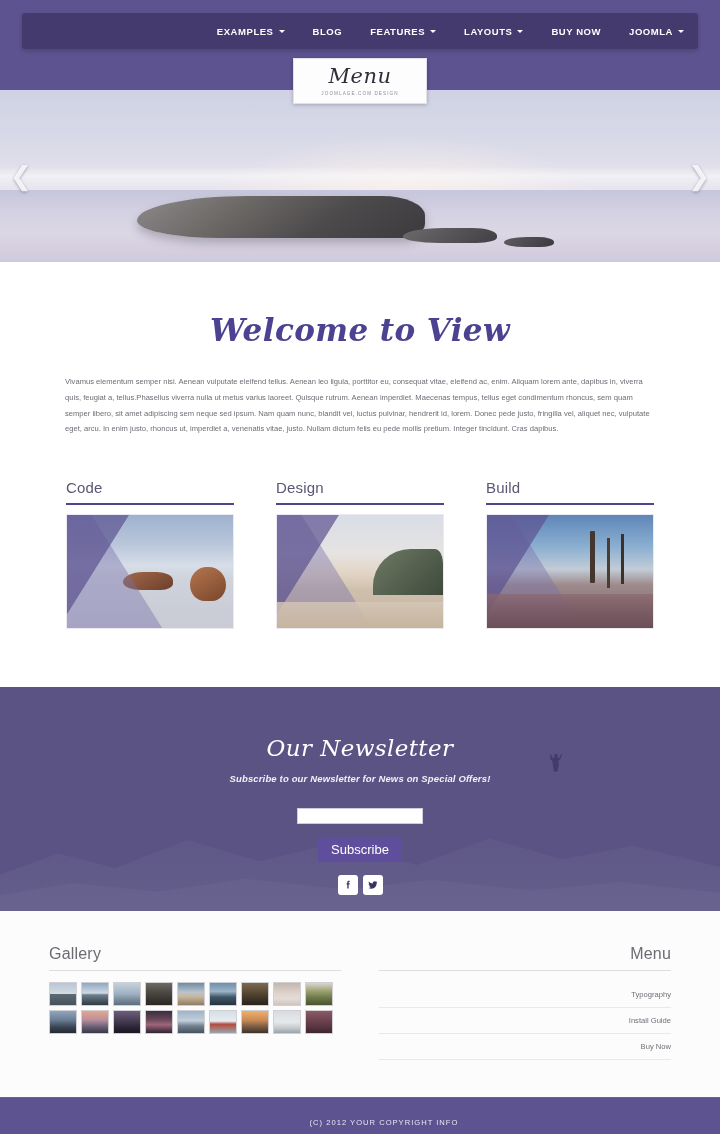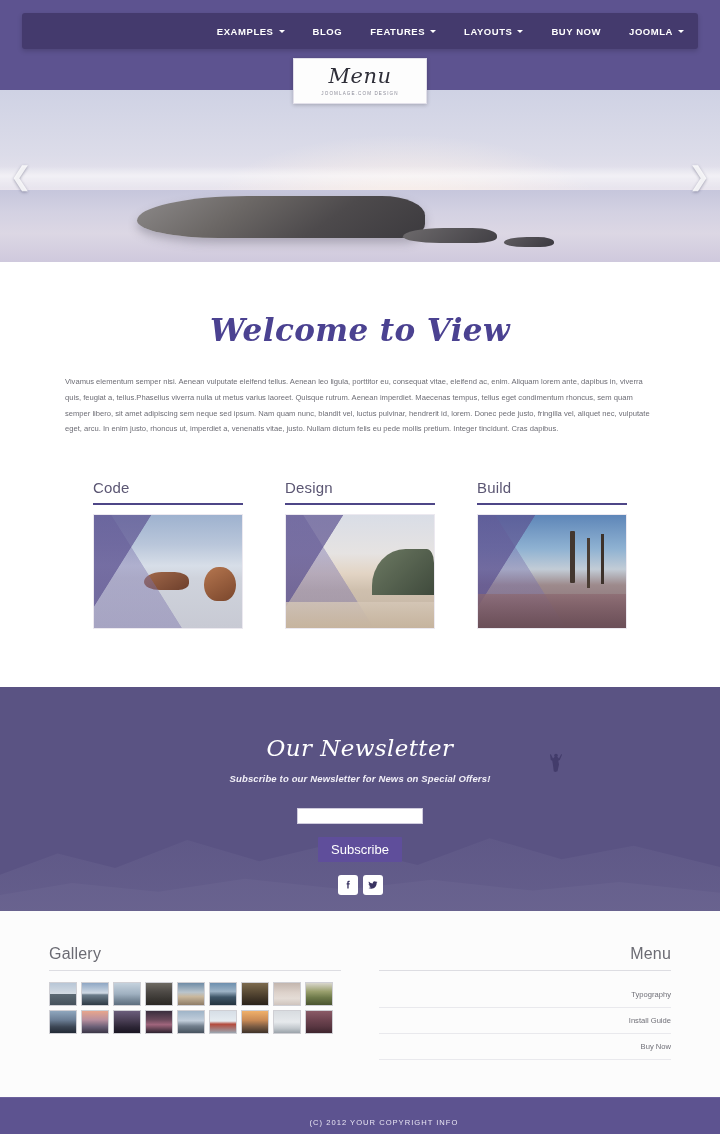--- a/index.html
+++ b/index.html
@@ -165,21 +165,21 @@
   }
 
   
   .features {
     background:#ffffff;
     padding:42px 0 58px;
     display:flex;
     justify-content:center;
     gap:42px;
   }
-  .feature { width:150px; }
+  .feature { width:168px; }
   .feature-title {
     font-size:15px;
     font-weight:normal;
     color:#5b5673;
     letter-spacing:.2px;
     padding-bottom:7px;
     border-bottom:2px solid #4e4687;
     margin-bottom:9px;
   }
   .feature-img {

